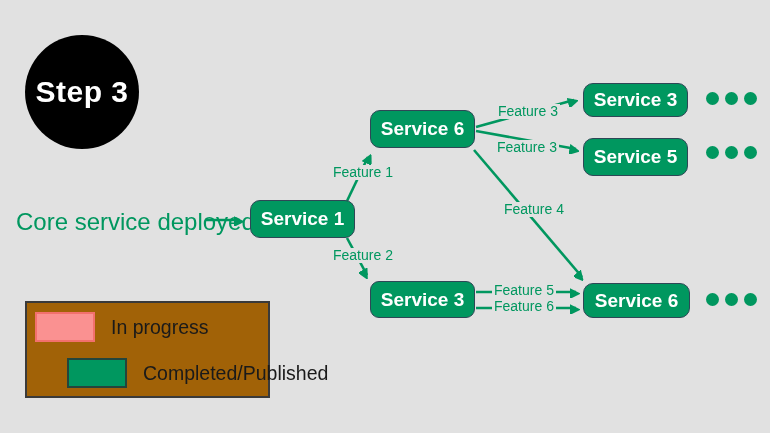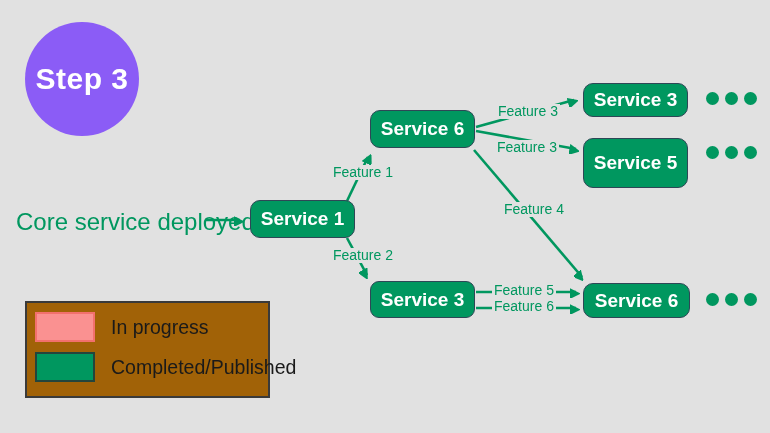--- a/index.html
+++ b/index.html
@@ -12,22 +12,22 @@
   body{
     width:770px;height:433px;
     background:var(--bg);
     font-family:"Liberation Sans",sans-serif;
     overflow:hidden;position:relative;
   }
   .stage{position:absolute;inset:0;width:770px;height:433px;}
 
   
   .step-circle{
-    position:absolute;left:25px;top:22px;width:114px;height:114px;
-    border-radius:50%;background:#8b5cf6;
+    position:absolute;left:25px;top:35px;width:114px;height:114px;
+    border-radius:50%;background:#000000;
     display:flex;align-items:center;justify-content:center;
   }
   .step-circle span{
     color:#fff;font-size:30px;font-weight:bold;letter-spacing:0.5px;
   }
 
   
   svg.edges{position:absolute;left:0;top:0;width:770px;height:433px;pointer-events:none;}
   svg.edges line{stroke:var(--green);stroke-width:2.6px;}
 
@@ -35,21 +35,21 @@
   .node{
     position:absolute;background:var(--green);
     border:1.6px solid var(--box-border);border-radius:10px;
     display:flex;align-items:center;justify-content:center;
     color:#fff;font-size:19px;font-weight:bold;
   }
   .n1{left:250px;top:200px;width:105px;height:38px;}
   .n2{left:370px;top:110px;width:105px;height:38px;}
   .n3{left:370px;top:281px;width:105px;height:37px;border-radius:9px;}
   .n4{left:583px;top:83px; width:105px;height:34px;}
-  .n5{left:583px;top:138px;width:105px;height:50px;}
+  .n5{left:583px;top:138px;width:105px;height:38px;}
   .n6{left:583px;top:283px;width:107px;height:35px;}
 
   
   .intro-label{
     position:absolute;left:16px;top:208px;
     color:var(--green);font-size:24px;
   }
   .feature{
     position:absolute;color:var(--green);font-size:14px;
     background:var(--bg);padding:0 2px;line-height:1.05;
@@ -69,21 +69,21 @@
   .d2{left:706px;top:146px;}
   .d3{left:706px;top:293px;}
 
   
   .legend{
     position:absolute;left:25px;top:301px;width:245px;height:97px;
     background:#a16207;border:2px solid #3A3A3A;
   }
   .legend-row{position:absolute;left:8px;display:flex;align-items:center;}
   .legend-row.r1{top:9px;}
-  .legend-row.r2{top:49px;}
+  .legend-row.r2{top:55px;margin-left:32px;}
   .swatch{width:60px;height:30px;margin-right:16px;}
   .swatch.pink{background:#FA9191;border:2px solid #F2706D;}
   .swatch.green{background:var(--green);border:2px solid #24453C;}
   .legend-label{color:#1A1A1A;font-size:19.5px;white-space:nowrap;}
 </style>
 </head>
 <body>
 
 <div class="stage">
 

